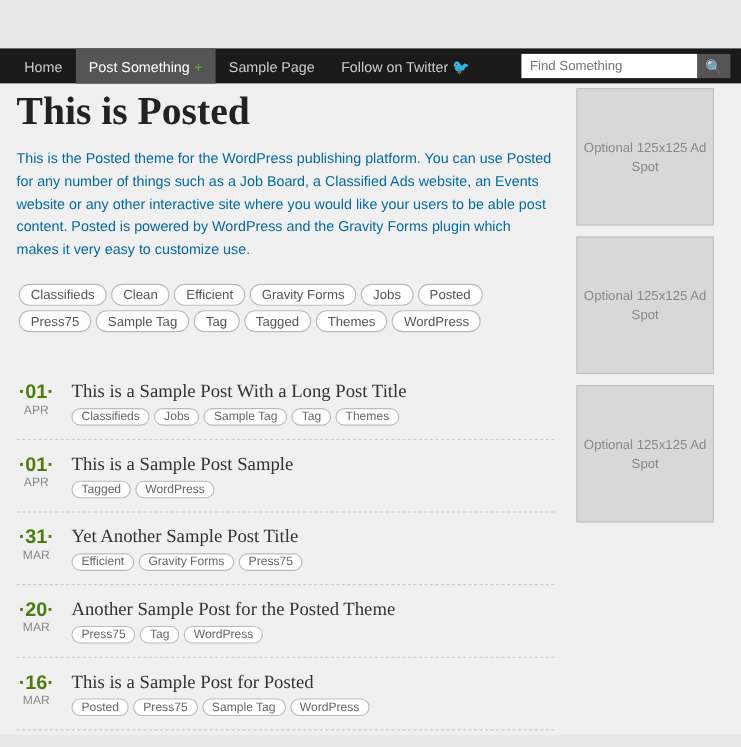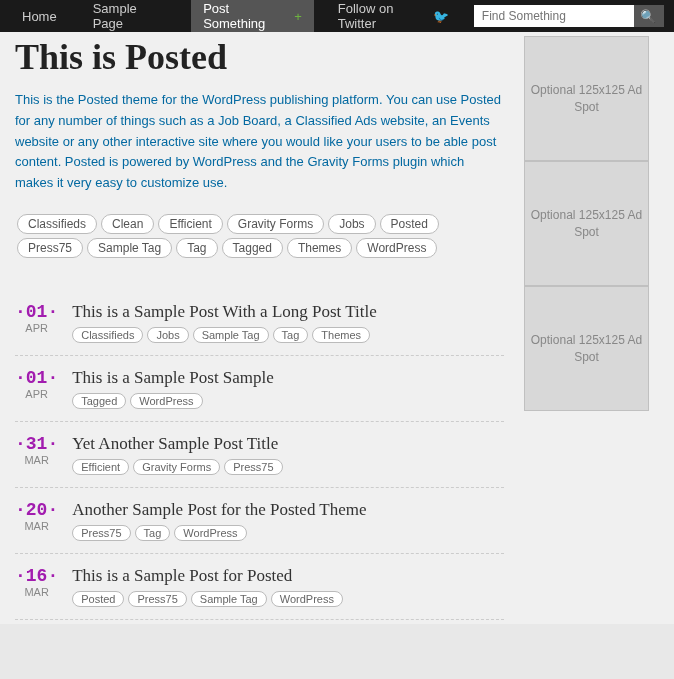--- a/index.html
+++ b/index.html
@@ -1,66 +1,66 @@
 <!DOCTYPE html>
 <html><head>
   <meta charset="utf-8">
   <style>
     * { margin: 0; padding: 0; box-sizing: border-box; }
     body { font-family: Georgia, 'Times New Roman', serif; background: #e8e8e8; font-size: 14px; color: #333; }
 
     
-    #nav { background: #1a1a1a; height: 32px; display: flex; align-items: center; padding: 0 10px; gap: 12px; }
+    #nav { background: #1a1a1a; height: 32px; display: flex; align-items: center; padding: 0 10px; gap: 0; margin-top: 44px; }
     .nav-item { color: #ccc; font-size: 13px; font-family: Arial, sans-serif; padding: 0 12px; cursor: pointer; text-decoration: none; height: 32px; display: flex; align-items: center; }
     .nav-post { background: #555; color: #fff; }
     .nav-post .plus { color: #6db33f; margin-left: 4px; }
     .nav-twitter { color: #ccc; }
     .nav-twitter .bird { color: #4ac; margin-left: 4px; }
     .nav-search { margin-left: auto; display: flex; align-items: center; }
     .nav-search input { background: #fff; border: none; padding: 4px 8px; font-size: 12px; width: 160px; font-family: Arial, sans-serif; color: #ef4444; outline: none; }
     .nav-search button { background: #555; border: none; color: #fff; padding: 4px 7px; cursor: pointer; font-size: 13px; height: 22px; }
 
     
     #wrapper { display: flex; max-width: 674px; margin: 0 auto; background: #f0f0f0; padding: 4px 15px; gap: 20px; }
     #main { flex: 1; min-width: 0; }
-    #sidebar { width: 135px; flex-shrink: 0; display: flex; flex-direction: column; }
+    #sidebar { width: 135px; flex-shrink: 0; display: flex; flex-direction: column; gap: 10px; }
 
     
     .ad-spot { background: #d8d8d8; border: 1px solid #c0c0c0; width: 125px; height: 125px; display: flex; align-items: center; justify-content: center; text-align: center; color: #888; font-size: 12px; font-family: Arial, sans-serif; line-height: 1.4; }
 
     
     #page-title { font-size: 36px; font-weight: bold; color: #222; margin-bottom: 12px; font-family: Georgia, serif; }
 
     
     #description { font-size: 13px; color: #0369a1; line-height: 1.6; margin-bottom: 18px; font-family: Arial, sans-serif; }
 
     
     .tags-section { margin-bottom: 30px; }
     .tag-pill { display: inline-block; border: 1px solid #bbb; border-radius: 10px; padding: 2px 10px; font-size: 12px; font-family: Arial, sans-serif; color: #555; margin: 2px 2px; cursor: pointer; background: #fff; }
 
     
     .post-item { display: flex; align-items: flex-start; padding: 12px 0; border-bottom: 1px dashed #ccc; gap: 14px; }
     .post-date { text-align: center; min-width: 36px; }
-    .post-date-day { font-size: 18px; font-weight: bold; color: #a21caf; font-family: Liberation Mono, monospace; }
+    .post-date-day { font-size: 18px; font-weight: bold; color: #4d7c0f; font-family: Liberation Sans, sans-serif; }
     .post-date-month { font-size: 11px; color: #888; font-family: Arial, sans-serif; text-transform: uppercase; }
     .post-content { flex: 1; }
     .post-title { font-size: 17px; color: #333; font-family: Georgia, serif; margin-bottom: 5px; cursor: pointer; }
     .post-tags { display: flex; flex-wrap: wrap; gap: 4px; }
     .post-tag { border: 1px solid #bbb; border-radius: 10px; padding: 1px 8px; font-size: 11px; font-family: Arial, sans-serif; color: #666; cursor: pointer; background: #fff; }
   </style>
 </head>
 <body>
 
 <nav id="nav">
   <a class="nav-item">Home</a>
-  <a class="nav-item">Sample Page</a>
   <a class="nav-item nav-post">
     <span>Post Something</span>
     <span class="plus">+</span>
   </a>
+  <a class="nav-item">Sample Page</a>
   <a class="nav-item nav-twitter">
     <span>Follow on Twitter</span>
     <span class="bird">🐦</span>
   </a>
   <div class="nav-search">
     <input type="text" placeholder="Find Something" style="">
     <button>🔍</button>
   </div>
 </nav>
 

